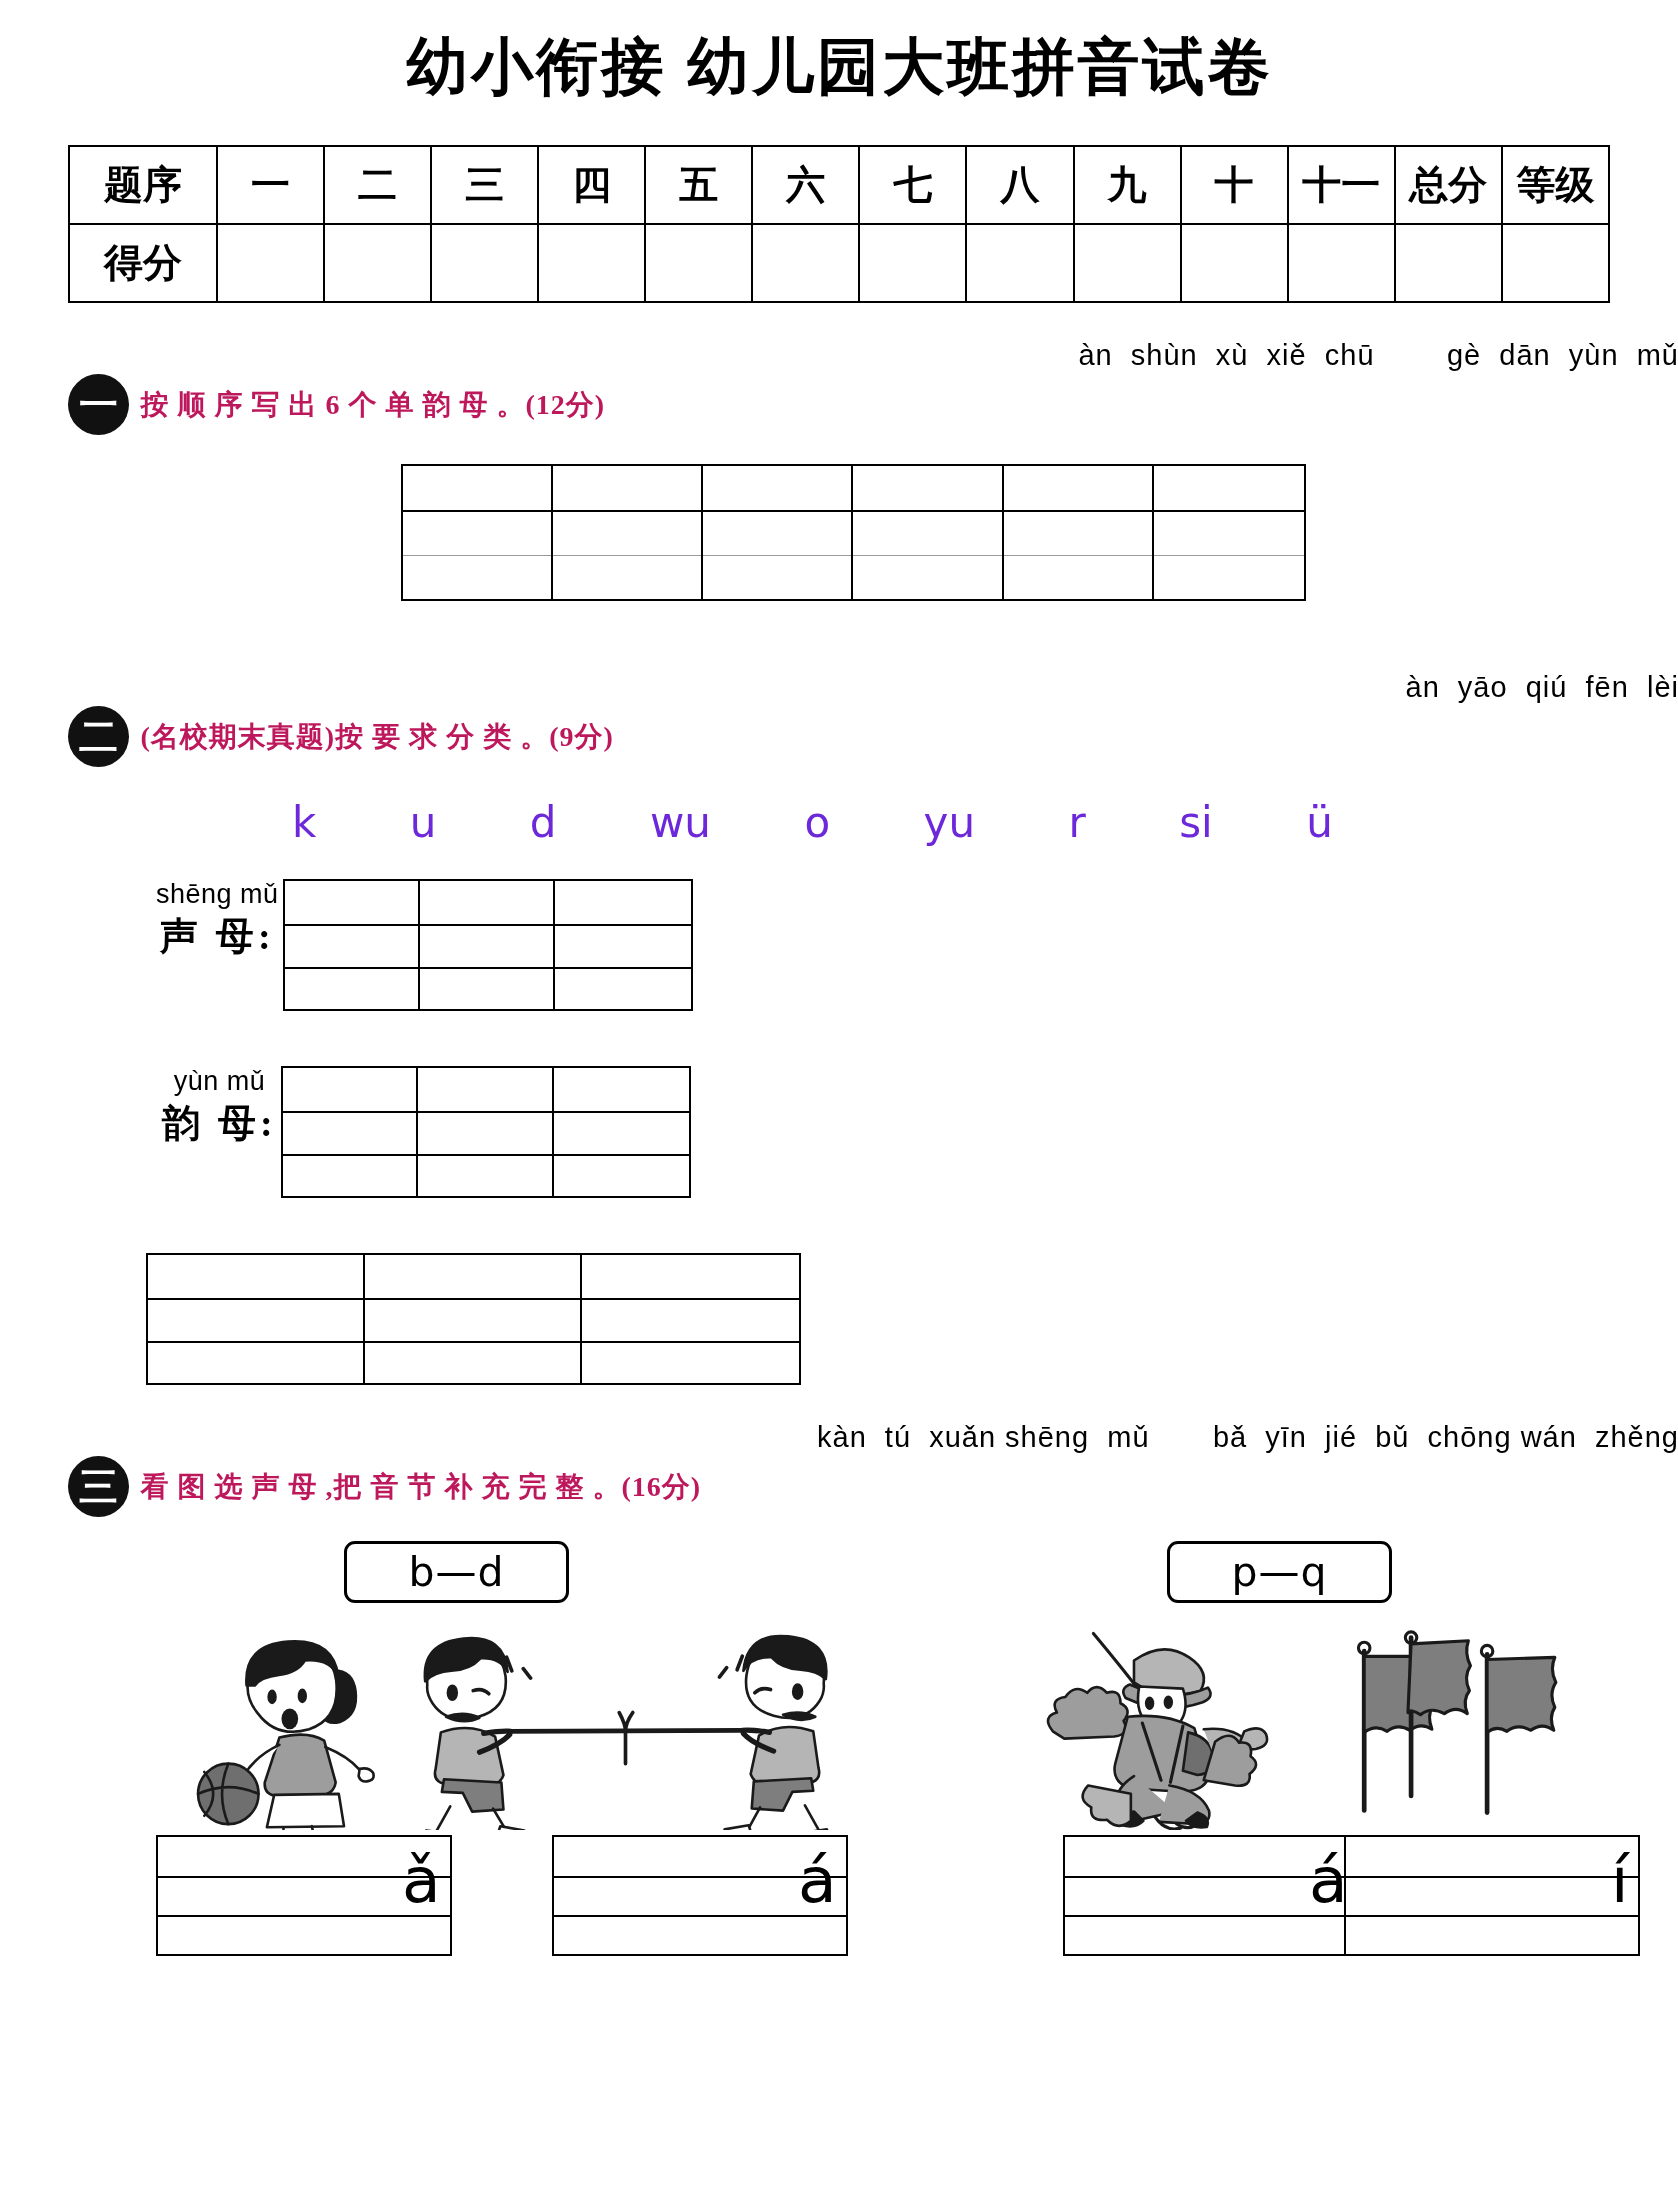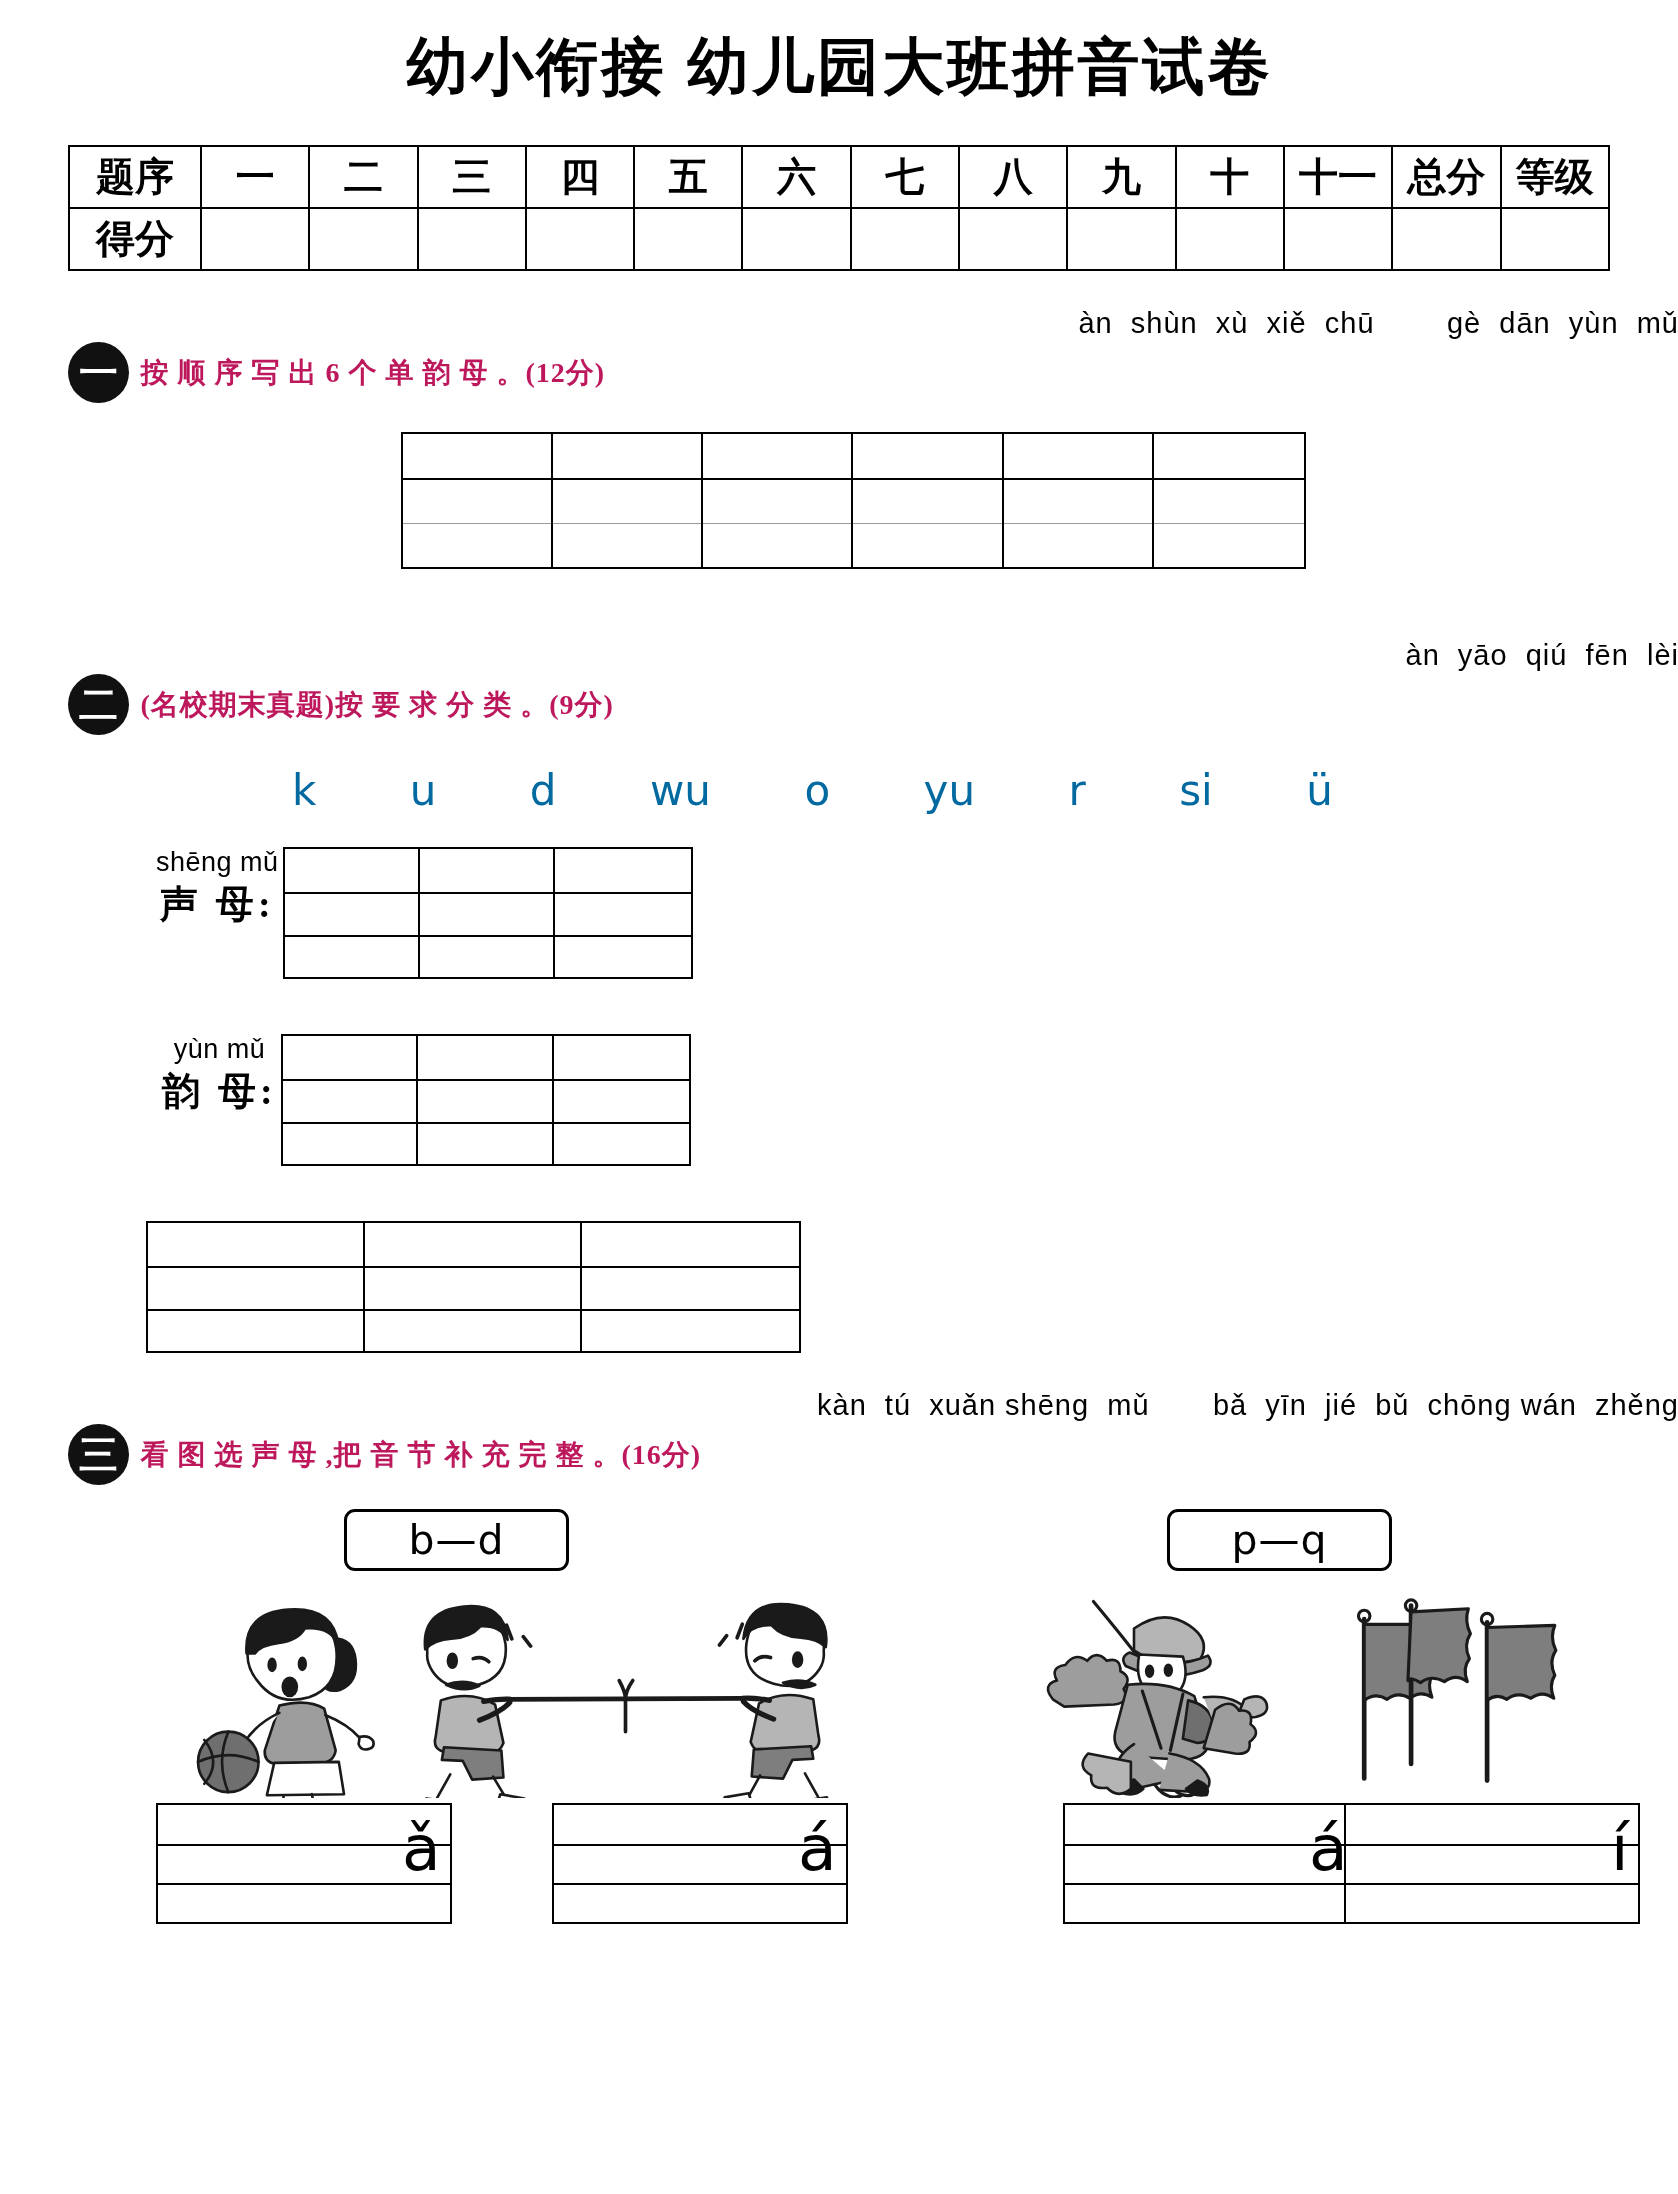--- a/index.html
+++ b/index.html
@@ -41,21 +41,21 @@
   }
   table.score-table td {
     border: 2.1px solid #000;
     height: 60px;
     text-align: center;
     vertical-align: middle;
     font-size: 39px;
     font-weight: bold;
     font-family: "Liberation Serif", "DejaVu Serif", serif;
     color: #000;
-    padding: 0;
+    padding: 8px;
   }
   table.score-table td.rowhead {
     width: 130px;
   }
 
   
   .qblock {
     position: relative;
     margin-left: 68px;
     margin-top: 36px;
@@ -323,21 +323,21 @@
 </div>
 
 <div class="qblock" style="margin-top:70px;">
   <div class="q-pinyin-line" style="margin-left:354px;">àn  yāo  qiú  fēn  lèi</div>
   <div class="q-main-line">
     <div class="q-num">二</div>
     <div class="q-text">(名校期末真题)按 要 求 分 类 。(9分)</div>
   </div>
 </div>
 
-<div style="margin-left:292px; margin-top:31px; font-size:42px; font-family:'DejaVu Sans',sans-serif; white-space:pre; color:#0369a1;">k       u       d       wu       o       yu       r       si       ü</div>
+<div style="margin-left:292px; margin-top:31px; font-size:42px; font-family:'DejaVu Sans',sans-serif; white-space:pre; color:#6d28d9;">k       u       d       wu       o       yu       r       si       ü</div>
 
 <div class="class-row">
   <div class="class-label">
     <span class="py">shēng mǔ</span>
     <span class="hz">声 母:</span>
   </div>
   <div class="pygrid class-grid">
     <div class="cell">
         <span class="l1"></span>
         <span class="l2"></span>

